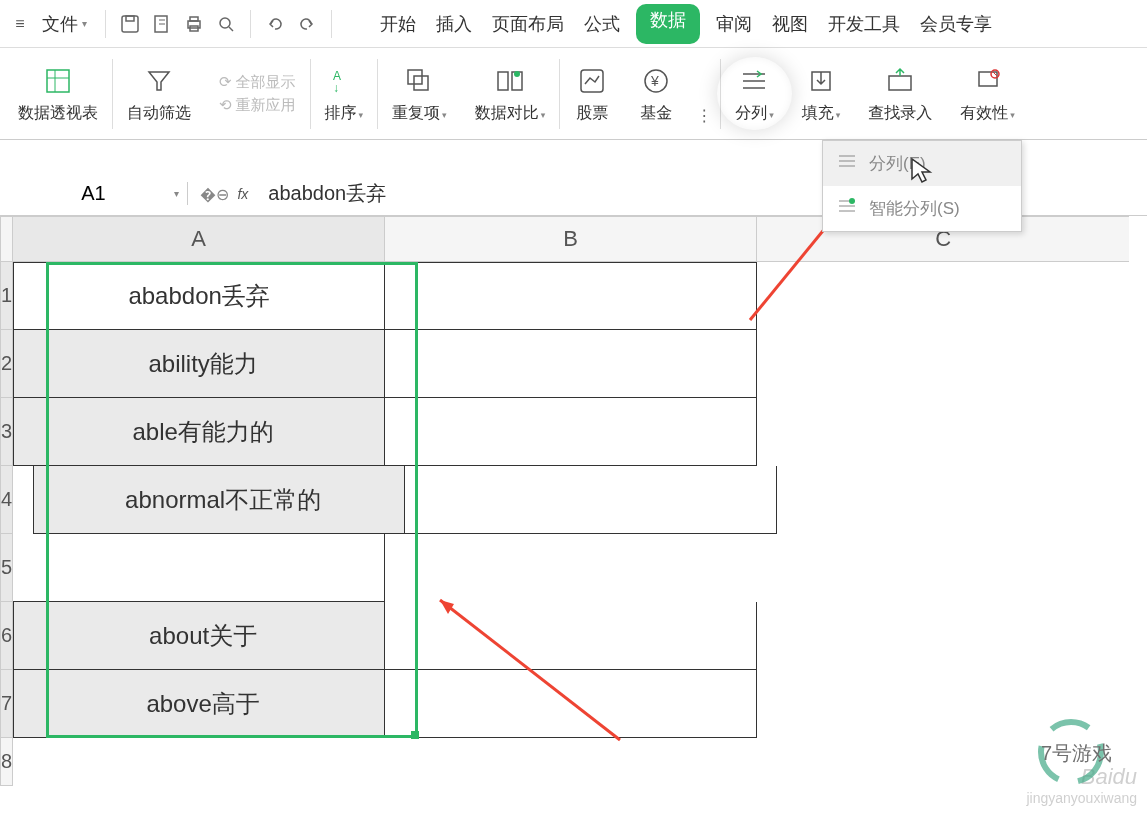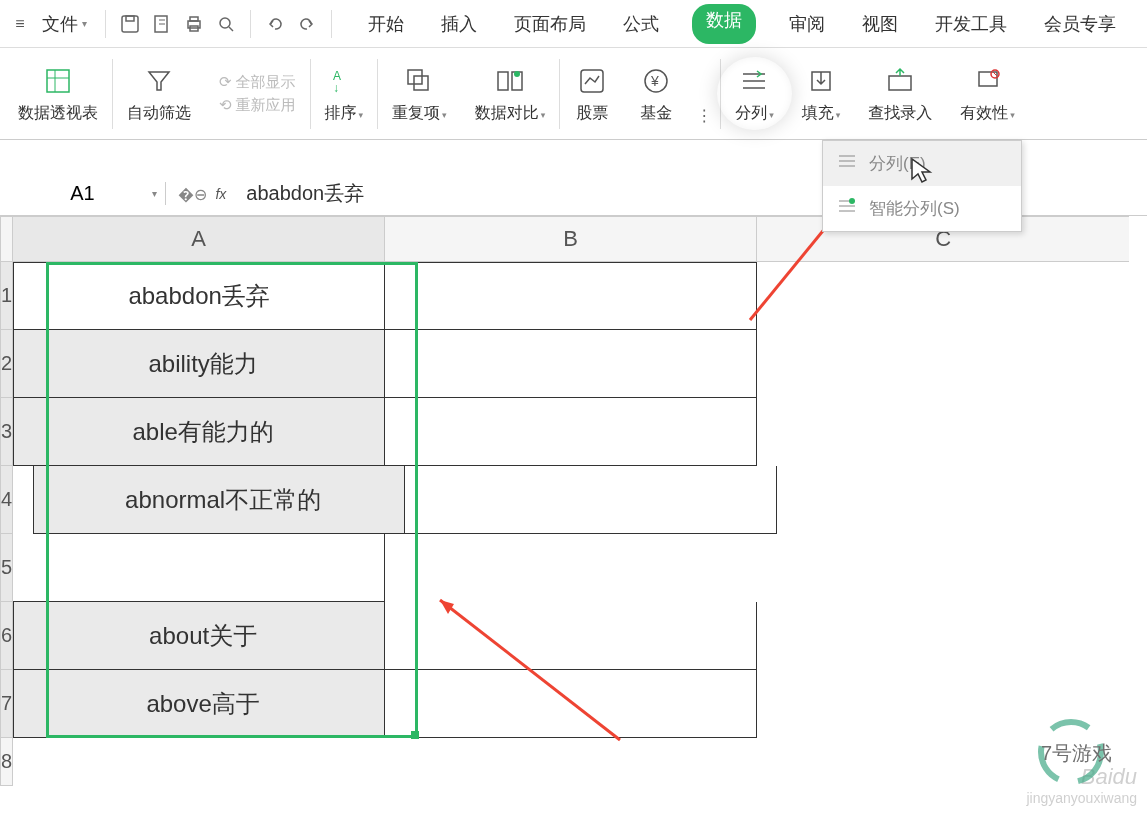--- a/index.html
+++ b/index.html
@@ -5,23 +5,23 @@
 * { box-sizing: border-box; margin: 0; padding: 0; }
 body { font-family: "Microsoft YaHei", Arial, sans-serif; background: #fff; width: 1147px; height: 816px; overflow: hidden; position: relative; }
 
 
 .menubar { height: 48px; display: flex; align-items: center; padding: 0 8px; border-bottom: 1px solid #ddd; }
 .menu-icon { width: 24px; display: flex; align-items: center; justify-content: center; color: #555; }
 .menu-file { font-size: 18px; color: #333; padding: 0 10px; display: flex; align-items: center; }
 .menu-file::after { content: "▾"; font-size: 10px; margin-left: 4px; color: #888; }
 .menu-divider { width: 1px; height: 28px; background: #ddd; margin: 0 8px; }
 .qat-icon { width: 32px; height: 32px; display: flex; align-items: center; justify-content: center; color: #666; }
-.tabs { display: flex; margin-left: 24px; gap: 29px; }
+.tabs { display: flex; margin-left: 36px; gap: 12px; }
 .tab { font-size: 18px; color: #333; padding: 8px 4px; cursor: pointer; }
-.tab.active { background: #2cb764; color: #fff; border-radius: 17px; padding: 4px 14px; }
+.tab.active { background: #2cb764; color: #fff; border-radius: 10px; padding: 4px 14px; }
 
 
 .ribbon { height: 92px; display: flex; align-items: center; padding: 0 4px; border-bottom: 1px solid #ccc; background: #fff; }
 .ribbon-group { display: flex; flex-direction: column; align-items: center; padding: 0 14px; position: relative; }
 .ribbon-divider { width: 1px; height: 70px; background: #ddd; }
 .ribbon-icon { width: 36px; height: 36px; display: flex; align-items: center; justify-content: center; margin-bottom: 4px; }
 .ribbon-label { font-size: 16px; color: #333; white-space: nowrap; }
 .ribbon-label.dd::after { content: "▾"; font-size: 9px; margin-left: 2px; color: #888; }
 .ribbon-sub { display: flex; flex-direction: column; gap: 4px; }
 .ribbon-sub-item { display: flex; align-items: center; gap: 4px; font-size: 15px; color: #bbb; }
@@ -31,21 +31,21 @@
 
 .dropdown { position: absolute; top: 140px; left: 822px; width: 200px; background: #fff; border: 1px solid #ccc; box-shadow: 2px 2px 6px rgba(0,0,0,0.15); z-index: 10; }
 .dropdown-item { display: flex; align-items: center; padding: 10px 14px; font-size: 17px; color: #888; gap: 12px; }
 .dropdown-item:first-child { background: #f0f0f0; }
 
 
 .cursor { position: absolute; top: 157px; left: 910px; z-index: 20; pointer-events: none; }
 
 
 .formula-bar { height: 44px; display: flex; align-items: center; border-bottom: 1px solid #ccc; margin-top: 32px; }
-.name-box { width: 166px; display: flex; align-items: center; justify-content: center; border-right: 1px solid #ccc; font-size: 20px; padding: 0 8px; position: relative; }
+.name-box { width: 188px; display: flex; align-items: center; justify-content: center; border-right: 1px solid #ccc; font-size: 20px; padding: 0 8px; position: relative; }
 .name-box::after { content: "▾"; font-size: 10px; position: absolute; right: 8px; color: #888; }
 .fx-area { display: flex; align-items: center; padding: 0 12px; gap: 8px; }
 .fx-label { font-style: italic; font-size: 14px; color: #555; }
 .formula-input { font-size: 20px; color: #333; padding: 0 8px; flex: 1; }
 
 
 .grid { display: flex; }
 .row-headers { width: 46px; }
 .corner { height: 46px; border: 1px solid #ccc; background: #f5f5f5; }
 .row-header { height: 68px; display: flex; align-items: center; justify-content: center; font-size: 20px; color: #555; border: 1px solid #ccc; border-top: none; background: #f5f5f5; }

